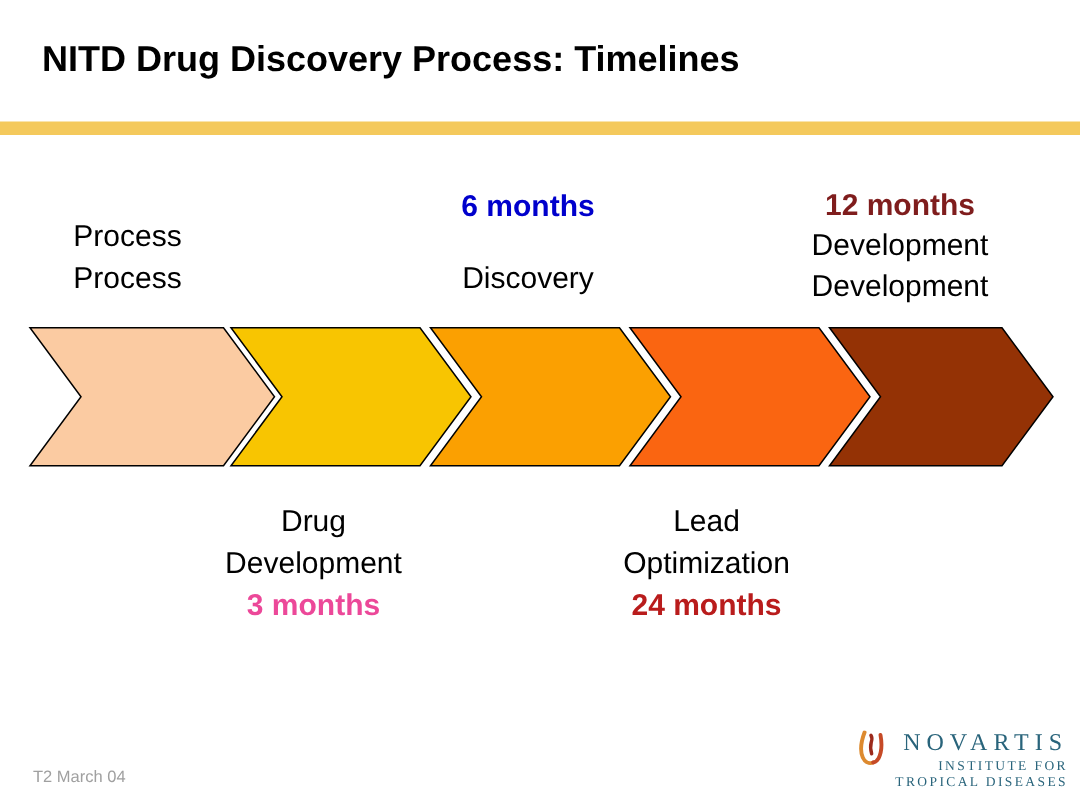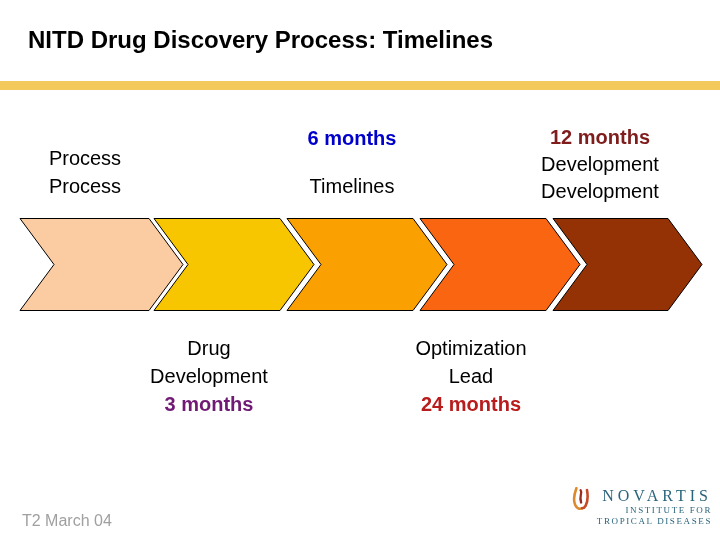--- a/index.html
+++ b/index.html
@@ -14,21 +14,21 @@
   .accent-bar{position:absolute;left:0;top:81px;width:720px;height:9px;}
   .stage-label{position:absolute;text-align:center;font-size:20px;color:#000000;line-height:28px;}
   .stage-label .duration{font-weight:bold;}
   .lbl-target{left:18px;top:144px;width:134px;}
   .lbl-screening{left:272px;top:124px;width:160px;}
   .lbl-screening .gap{height:20px;}
   .lbl-preclinical{left:515px;top:124px;width:170px;line-height:27px;}
   .lbl-assay{left:124px;top:334px;width:170px;}
   .lbl-lead{left:386px;top:334px;width:170px;}
   .arrows{position:absolute;left:0;top:218px;}
-  .footer-note{position:absolute;left:22px;top:512px;font-size:16px;color:#A0A0A0;}
+  .footer-note{position:absolute;left:22px;top:512px;font-size:11px;color:#A0A0A0;}
   .logo{position:absolute;right:8px;top:486px;display:flex;align-items:flex-start;}
   .logo-flame{margin-top:1px;margin-right:7px;}
   .logo-text{text-align:right;font-family:"Liberation Serif","DejaVu Serif",serif;}
   .logo-brand{font-size:16px;letter-spacing:4px;line-height:19px;white-space:nowrap;}
   .logo-sub{font-size:9px;letter-spacing:1.6px;line-height:10.5px;white-space:nowrap;}
 </style>
 </head>
 <body>
 
 <div class="slide">
@@ -38,46 +38,46 @@
   <div class="accent-bar" style="background-color: rgb(244, 201, 92);"></div>
 
   <div class="stage-label lbl-target">
     <div>Process</div>
     <div>Process</div>
   </div>
 
   <div class="stage-label lbl-screening">
     <div class="duration" style="color: rgb(0, 0, 204);">6 months</div>
     <div class="gap"></div>
-    <div>Timelines</div>
+    <div>Discovery</div>
   </div>
 
   <div class="stage-label lbl-preclinical">
     <div class="duration" style="color: #7f1d1d;">12 months</div>
     <div>Development</div>
     <div>Development</div>
   </div>
 
   <svg class="arrows" width="720" height="94" viewBox="0 0 720 94" id="arrows-svg">
       <polygon points="20,0.5 149,0.5 183,46.5 149,92.5 20,92.5 54,46.5" fill="#FBCBA2" stroke="#000000" stroke-width="1"></polygon>
       <polygon points="154,0.5 280,0.5 314,46.5 280,92.5 154,92.5 188,46.5" fill="#F8C501" stroke="#000000" stroke-width="1"></polygon>
       <polygon points="287,0.5 413,0.5 447,46.5 413,92.5 287,92.5 321,46.5" fill="#FBA001" stroke="#000000" stroke-width="1"></polygon>
       <polygon points="420,0.5 546,0.5 580,46.5 546,92.5 420,92.5 454,46.5" fill="#FA6511" stroke="#000000" stroke-width="1"></polygon>
       <polygon points="553,0.5 668,0.5 702,46.5 668,92.5 553,92.5 587,46.5" fill="#943205" stroke="#000000" stroke-width="1"></polygon>
     </svg>
 
   <div class="stage-label lbl-assay">
     <div>Drug</div>
     <div>Development</div>
-    <div class="duration" style="color: #701a75;">3 months</div>
+    <div class="duration" style="color: #ec4899;">3 months</div>
   </div>
 
   <div class="stage-label lbl-lead">
+    <div>Lead</div>
     <div>Optimization</div>
-    <div>Lead</div>
     <div class="duration" style="color: #b91c1c;">24 months</div>
   </div>
 
   <div class="footer-note">T2 March 04</div>
 
   <div class="logo">
     <svg class="logo-flame" width="20" height="27" viewBox="0 0 20 27" id="flame-svg">
       <path id="flame-left" d="M6.4 1.2 C4.2 7.0, 3.2 13.5, 5.2 18.0 C6.6 21.1, 9.4 22.4, 12.1 21.3" fill="none" stroke-width="2.6" stroke-linecap="round" stroke="#DD8A2F"></path>
       <path id="flame-right" d="M17.0 3.0 C18.0 8.5, 17.8 14.5, 15.7 18.6 C14.8 20.3, 13.5 21.1, 12.1 21.3" fill="none" stroke-width="2.6" stroke-linecap="round" stroke="#C64A27"></path>
       <path id="flame-center" d="M10.6 3.2 C11.6 4.6, 11.4 6.2, 10.8 8.0 C10.2 10.2, 10.4 13.0, 11.1 15.5" fill="none" stroke-width="2.3" stroke-linecap="round" stroke="#9C2A1C"></path>

